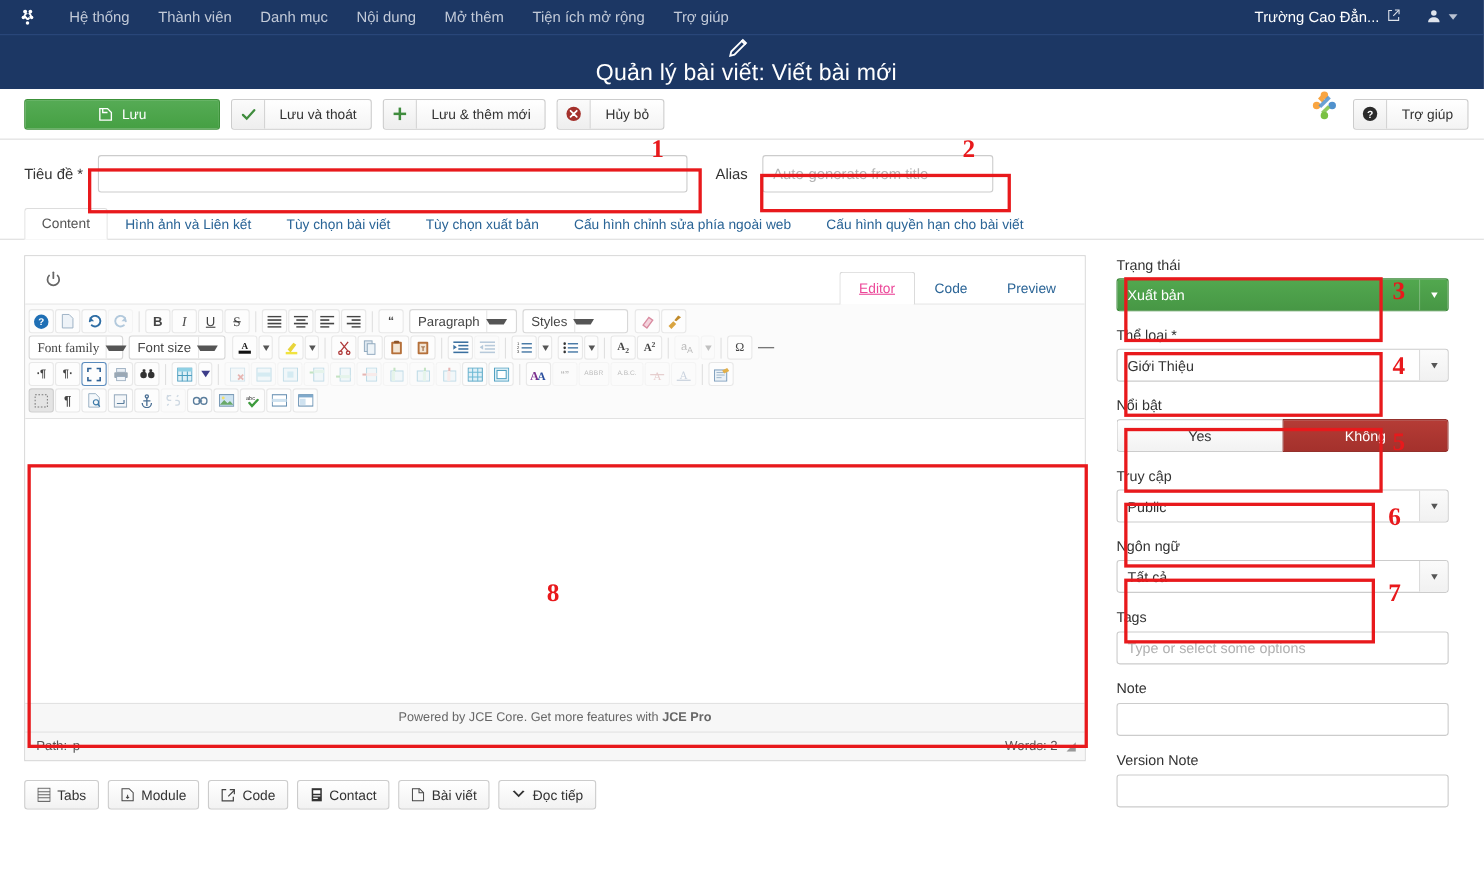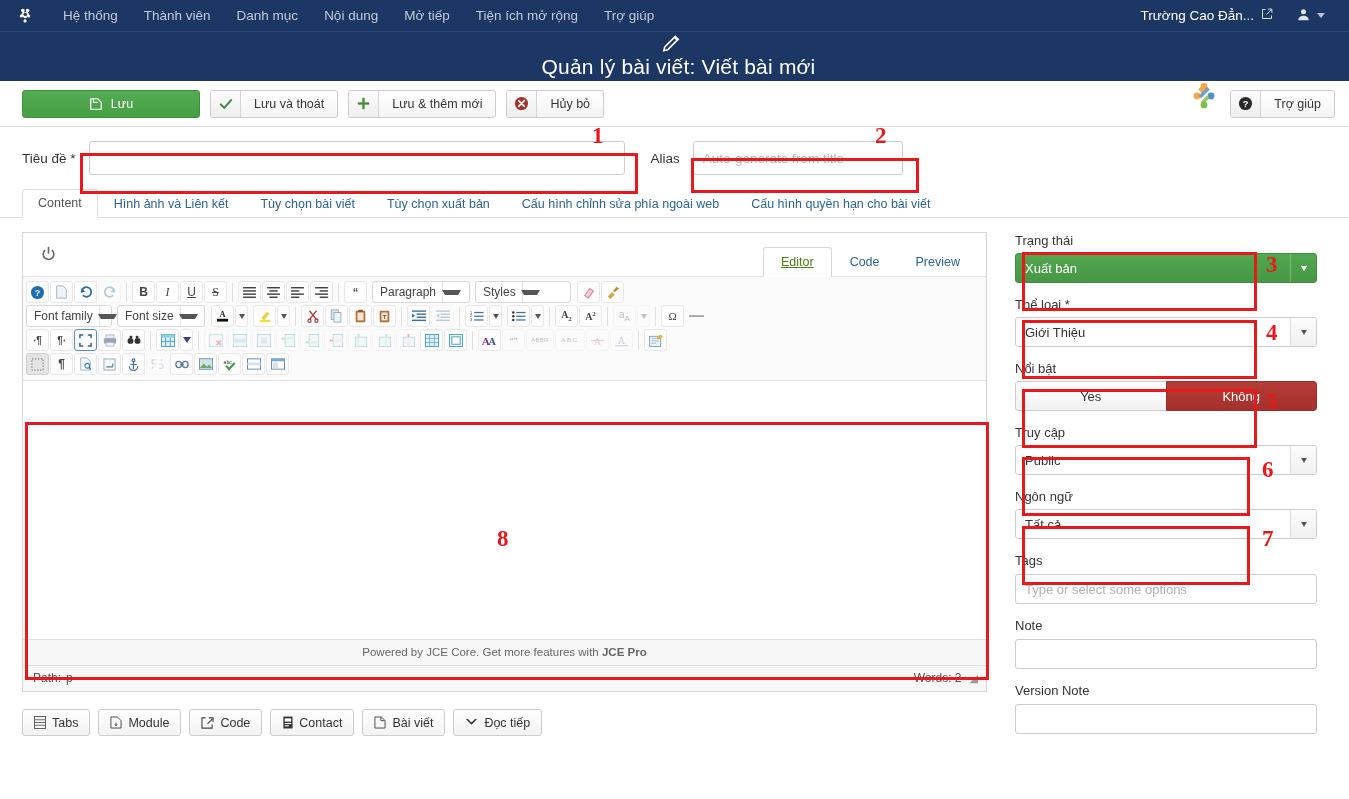--- a/index.html
+++ b/index.html
@@ -240,21 +240,21 @@
     padding: 7px 17px 8px 17px;
     font-size: 12.5px;
     color: #2a6496;
     cursor: pointer;
     border: 1px solid transparent;
     border-bottom: none;
     margin-bottom: -1px;
     border-radius: 3px 3px 0 0;
   }
   .ed-tab.active {
-    color: #4d7c0f;
+    color: #ec4899;
     background: #ffffff;
     border-color: #d8d8d8;
     border-bottom-color: #ffffff;
     text-decoration: underline;
   }
 
   
   .mce-tbars { background: #fbfbfb; border-bottom: 1px solid #e2e2e2; padding: 3px 0 4px 3px; }
   .mce-row { display: flex; align-items: center; gap: 1px; padding: 1px 0; flex-wrap: nowrap; }
   .mce-btn {
@@ -422,21 +422,21 @@
       <circle cx="7" cy="12" r="2.1"></circle>
         <circle cx="17" cy="12" r="2.1"></circle>
       <circle cx="12" cy="18.5" r="2.1"></circle>
     </svg>
   </div>
   <div class="topbar-menu">
     <div class="item">Hệ thống</div>
     <div class="item">Thành viên</div>
     <div class="item">Danh mục</div>
     <div class="item">Nội dung</div>
-    <div class="item">Mở tiếp</div>
+    <div class="item">Mở thêm</div>
     <div class="item">Tiện ích mở rộng</div>
     <div class="item">Trợ giúp</div>
   </div>
   <div class="topbar-right">
     <div class="topbar-site">
       <span>Trường Cao Đẳn...</span>
       <span>
         <svg width="12" height="12" viewBox="0 0 16 16" fill="none" stroke="#dfe4ec" stroke-width="1.3">
           <path d="M6 2H2v12h12v-4"></path>
             <path d="M9.5 1.5H14.5V6.5"></path>
@@ -665,21 +665,21 @@
           </div>
           <div class="mce-btn">
             <svg width="14" height="14" viewBox="0 0 16 16" fill="#d9a441">
                 <path d="M2 13l5-5 3 3-5 5z"></path>
                 <path d="M8 7l4-5 3 2-5 4z" fill="#c08a2a"></path>
               </svg>
           </div>
         </div>
 
         <div class="mce-row">
-          <div class="mce-sel" style="width:86px;">
+          <div class="mce-sel" style="width:86px;font-family:Liberation Serif, serif;">
             <span>Font family</span>
             <span class="sarrow">
                 <span class="tri"></span>
               </span>
           </div>
           <div class="mce-sel" style="width:88px;margin-left:4px;">
             <span>Font size</span>
             <span class="sarrow">
                 <span class="tri"></span>
               </span>

